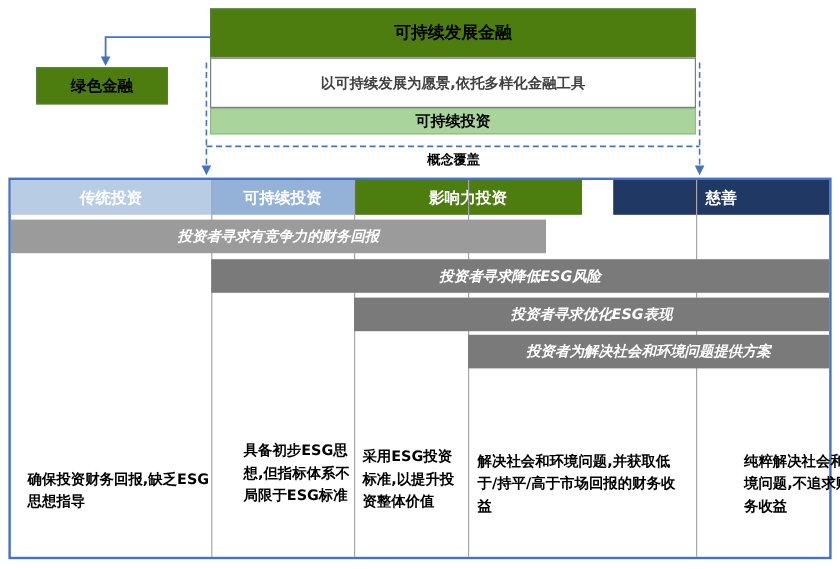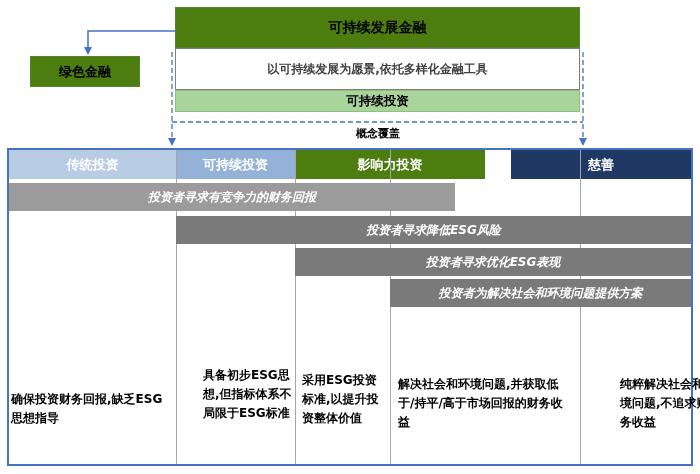--- a/index.html
+++ b/index.html
@@ -38,21 +38,21 @@
 
   .gbar{position:absolute;height:28px;display:flex;align-items:center;justify-content:center;
         color:#fff;font-weight:700;font-size:12px;z-index:2;text-align:center;font-style:italic;}
   .gbar1{left:0;top:33px;width:446px;background:#9B9B9B;}
   .gbar2{left:167px;right:0;top:66px;background:#7A7A7A;}
   .gbar3{left:286px;right:0;top:98px;background:#7A7A7A;}
   .gbar4{left:381px;right:0;top:129px;background:#7A7A7A;}
 
   .desc{position:absolute;font-size:12px;font-weight:700;color:#000;line-height:19px;z-index:3;
         text-align:left;}
-  .desc1{left:2px;top:240px;width:158px;}
+  .desc1{left:14px;top:240px;width:158px;}
   .desc2{left:174px;top:216px;width:97px;margin-left:20px;}
   .desc3{left:293px;top:221px;width:82px;}
   .desc4{left:389px;top:225px;width:172px;}
   .desc5{left:599px;top:225px;width:100px;margin-left:12px;}
 </style>
 </head>
 <body>
 
 <div class="canvas">
 

